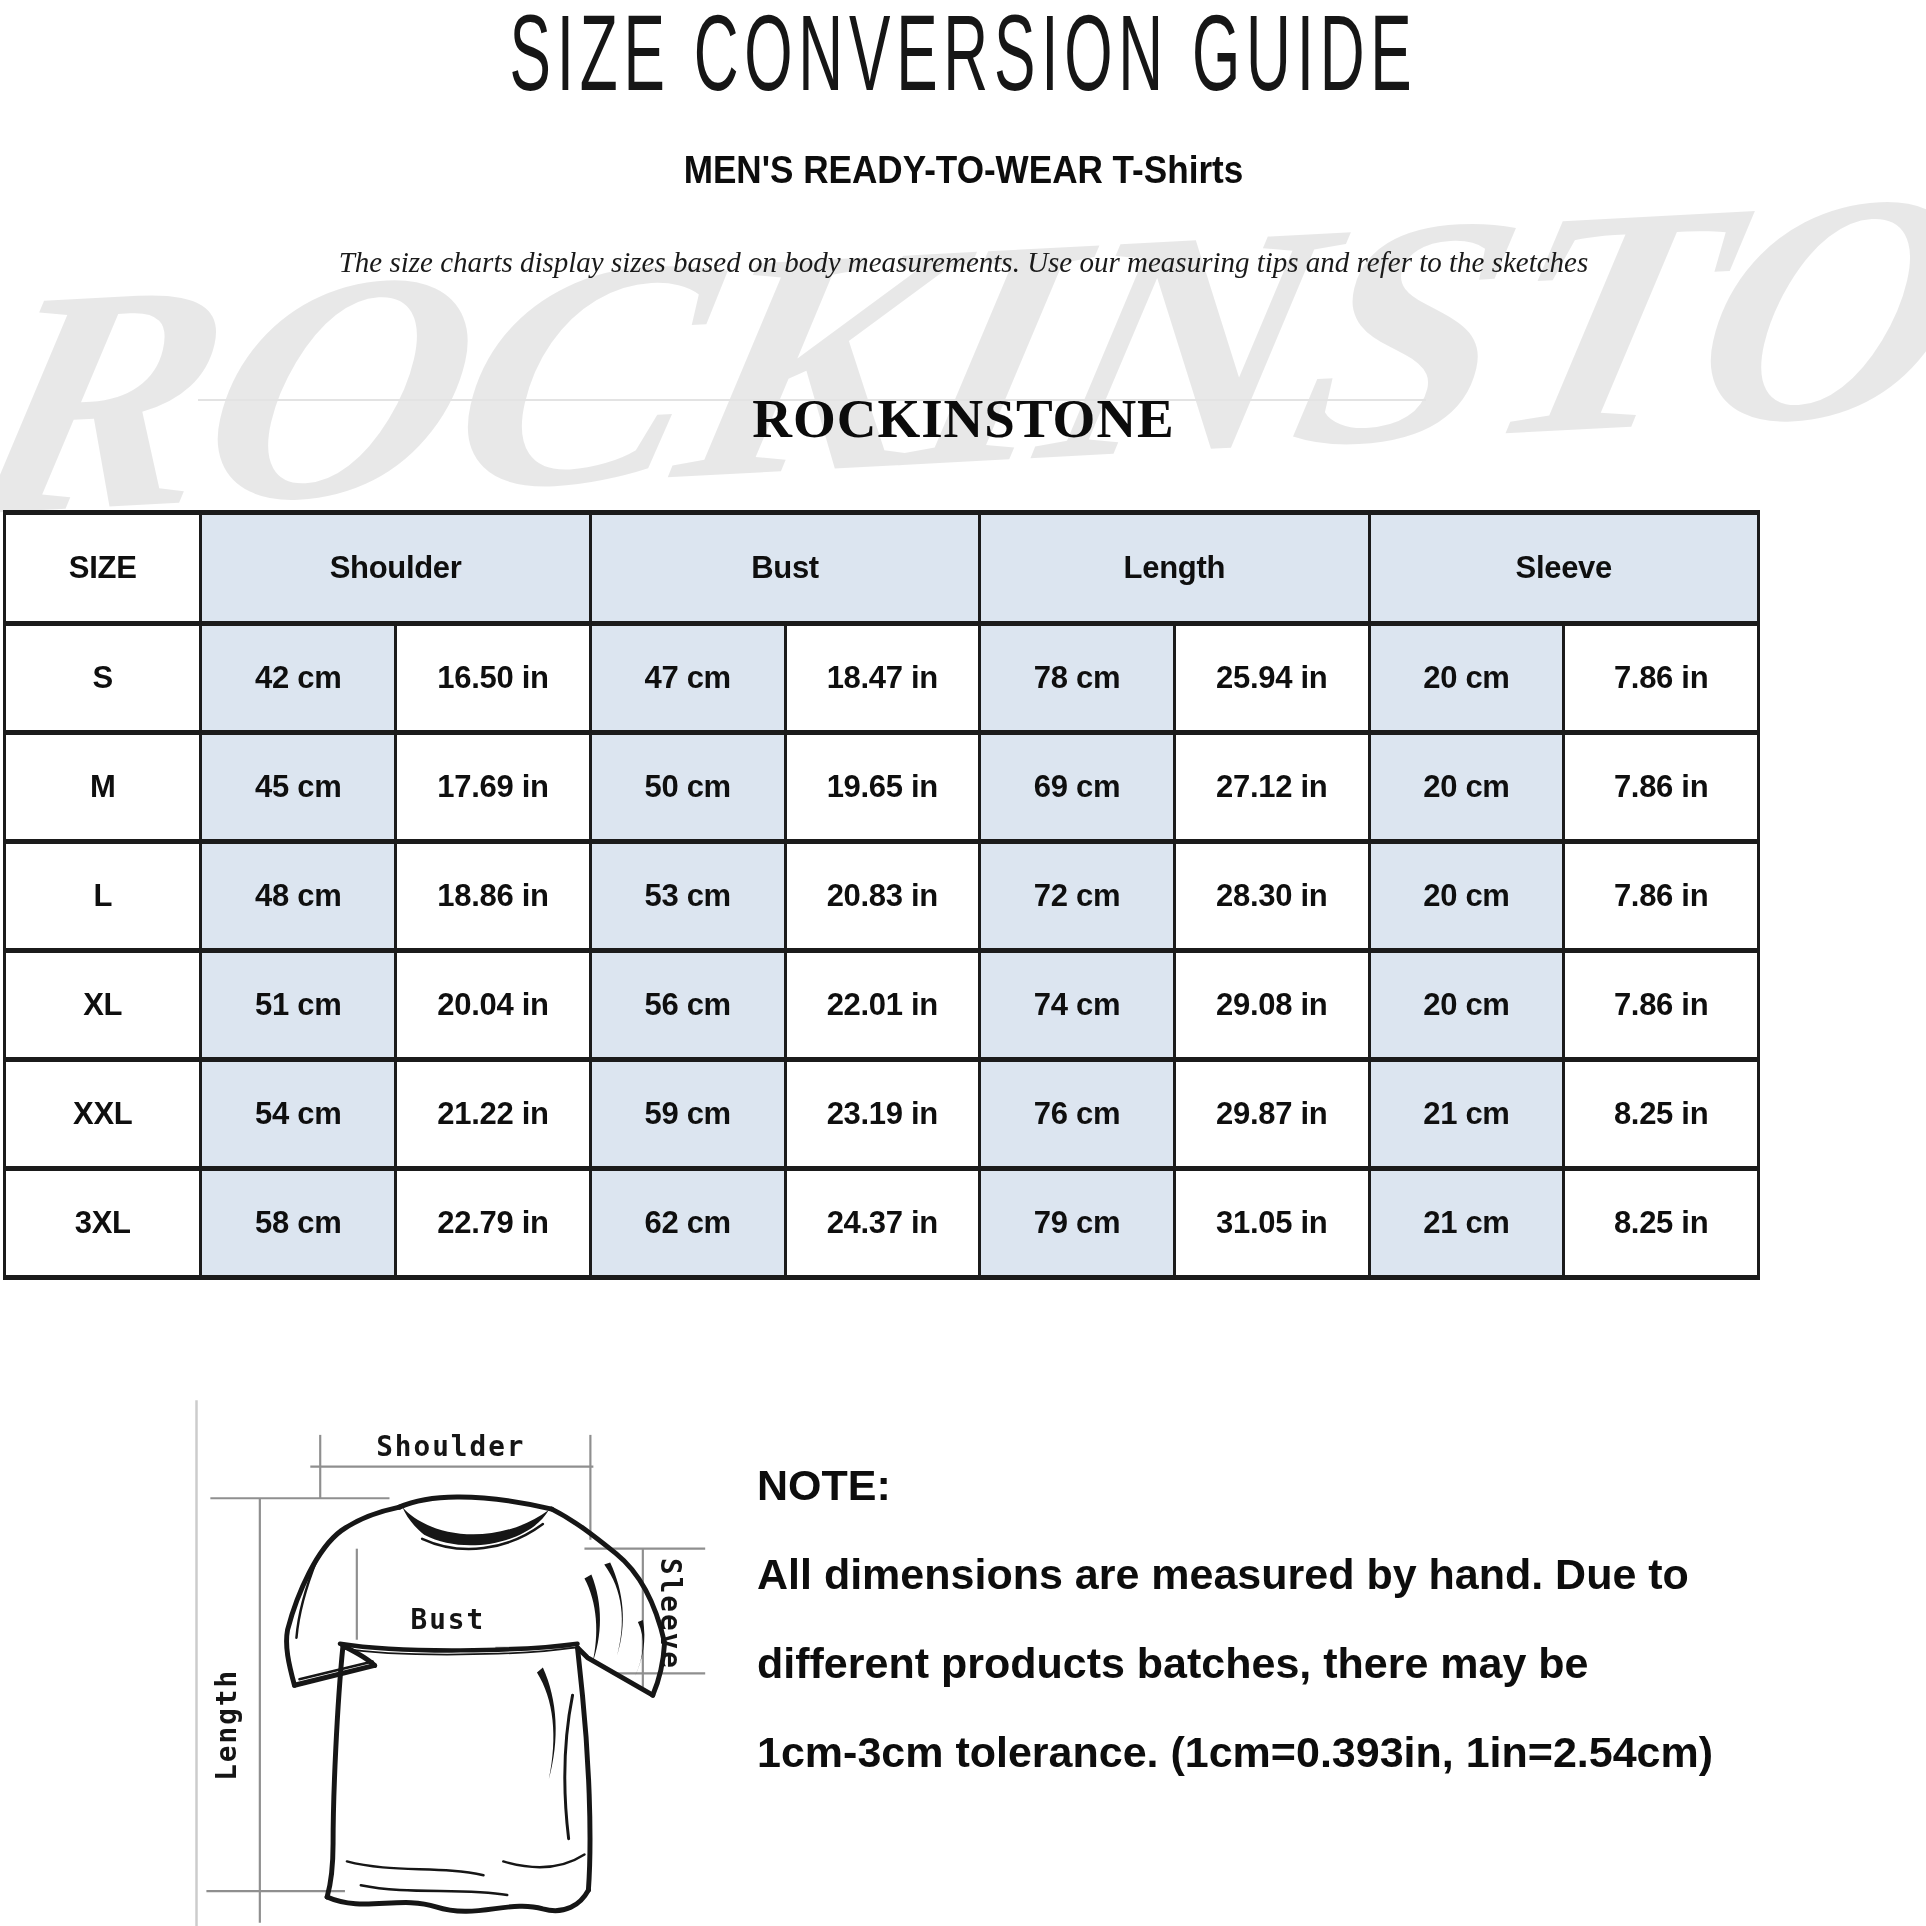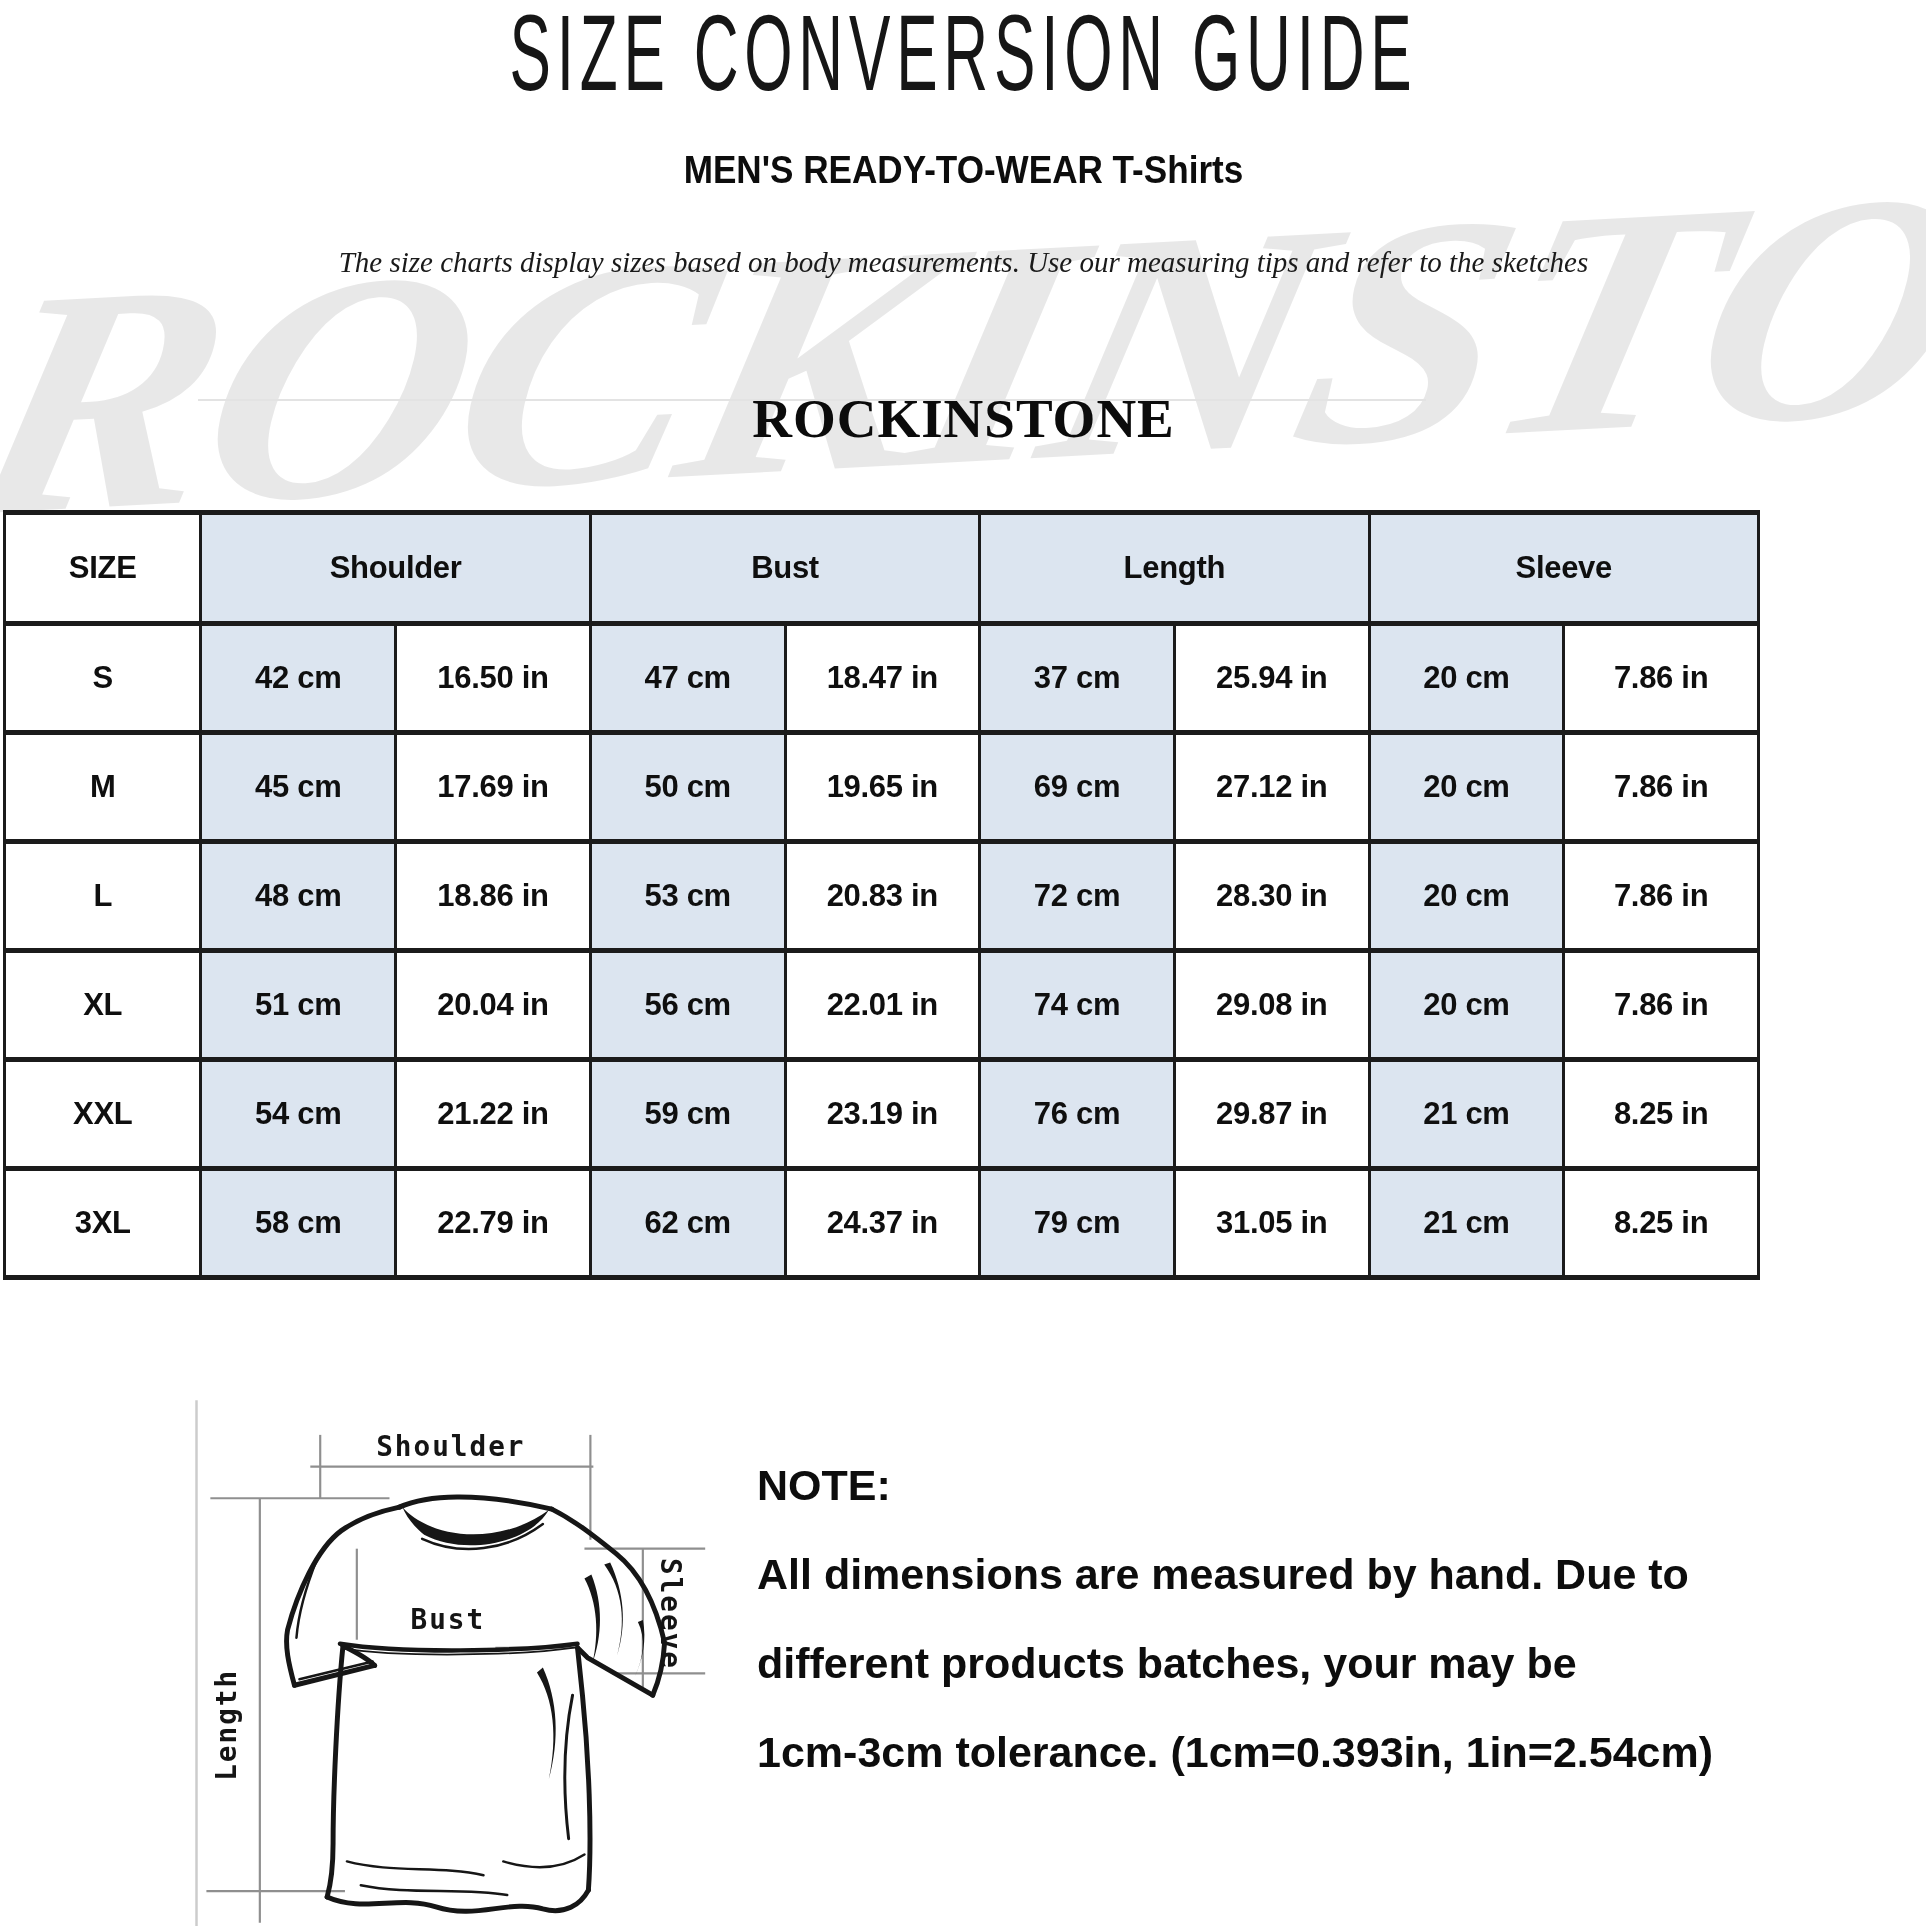--- a/index.html
+++ b/index.html
@@ -83,21 +83,21 @@
         <th class="blue" colspan="2">Sleeve</th>
       </tr>
     </thead>
     <tbody>
       <tr>
         <td>S</td>
         <td class="blue">42 cm</td>
         <td>16.50 in</td>
         <td class="blue">47 cm</td>
         <td>18.47 in</td>
-        <td class="blue">37 cm</td>
+        <td class="blue">78 cm</td>
         <td>25.94 in</td>
         <td class="blue">20 cm</td>
         <td>7.86 in</td>
       </tr>
       <tr>
         <td>M</td>
         <td class="blue">45 cm</td>
         <td>17.69 in</td>
         <td class="blue">50 cm</td>
         <td>19.65 in</td>
@@ -202,18 +202,18 @@
 
     <text x="305" y="58" text-anchor="middle">Shoulder</text>
     <text x="302" y="233" text-anchor="middle">Bust</text>
     <text x="88" y="330" text-anchor="middle" transform="rotate(-90 88 330)">Length</text>
     <text x="517" y="218" text-anchor="middle" transform="rotate(90 517 218)">Sleeve</text>
   </svg>
 
   <div class="note">
     <div>NOTE:</div>
     <div>All dimensions are measured by hand. Due to</div>
-    <div>different products batches, your may be</div>
+    <div>different products batches, there may be</div>
     <div>1cm-3cm tolerance. (1cm=0.393in, 1in=2.54cm)</div>
   </div>
 
 </div>
 
 
 </body></html>

